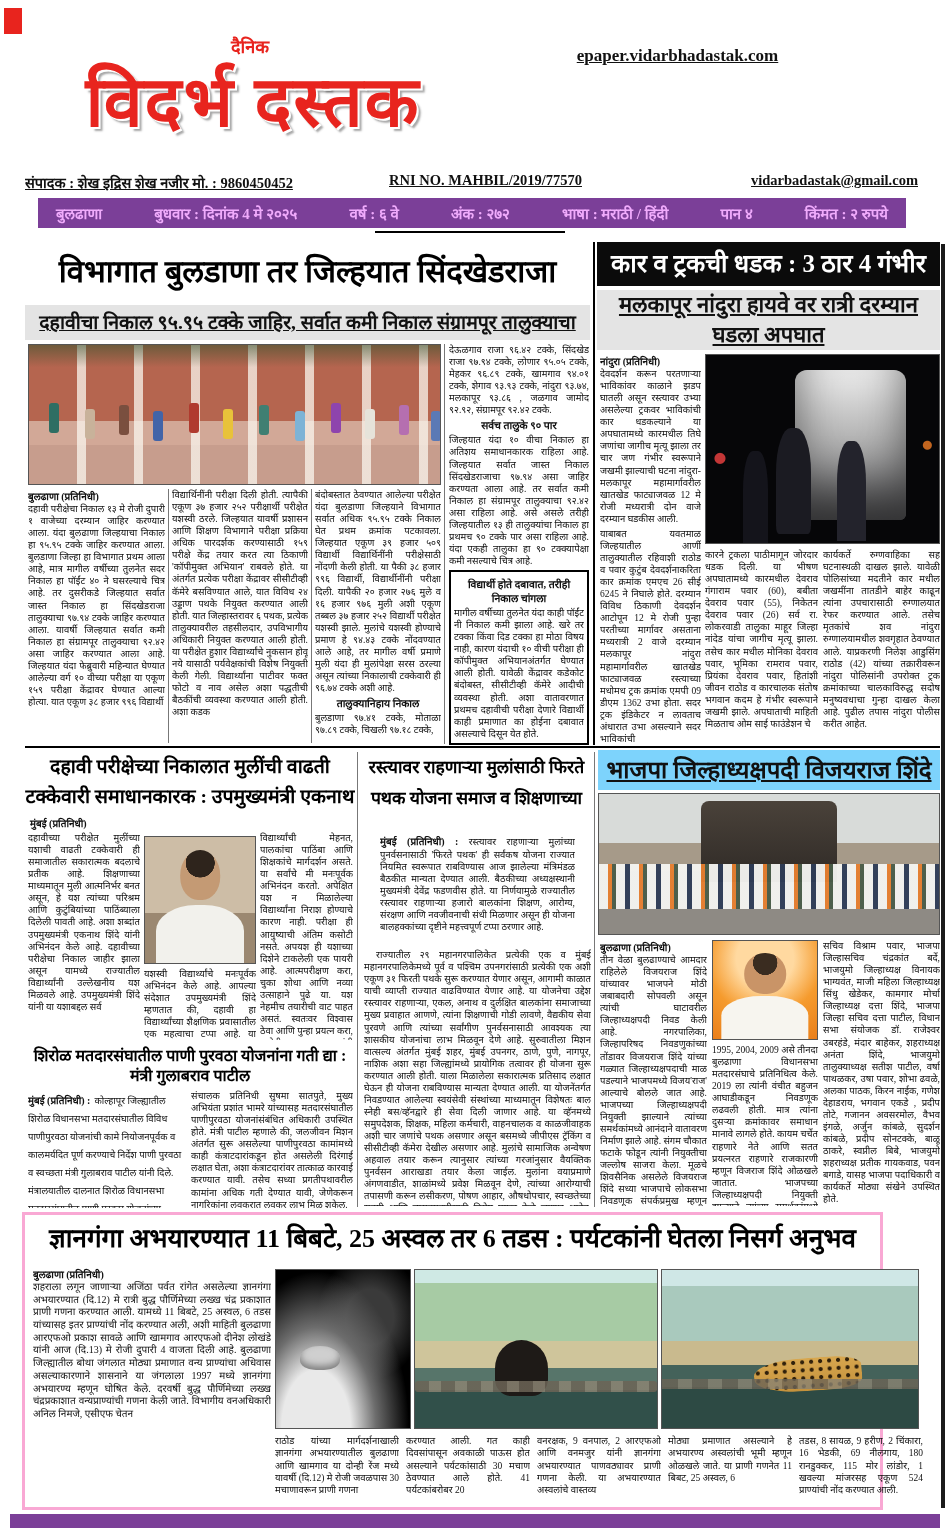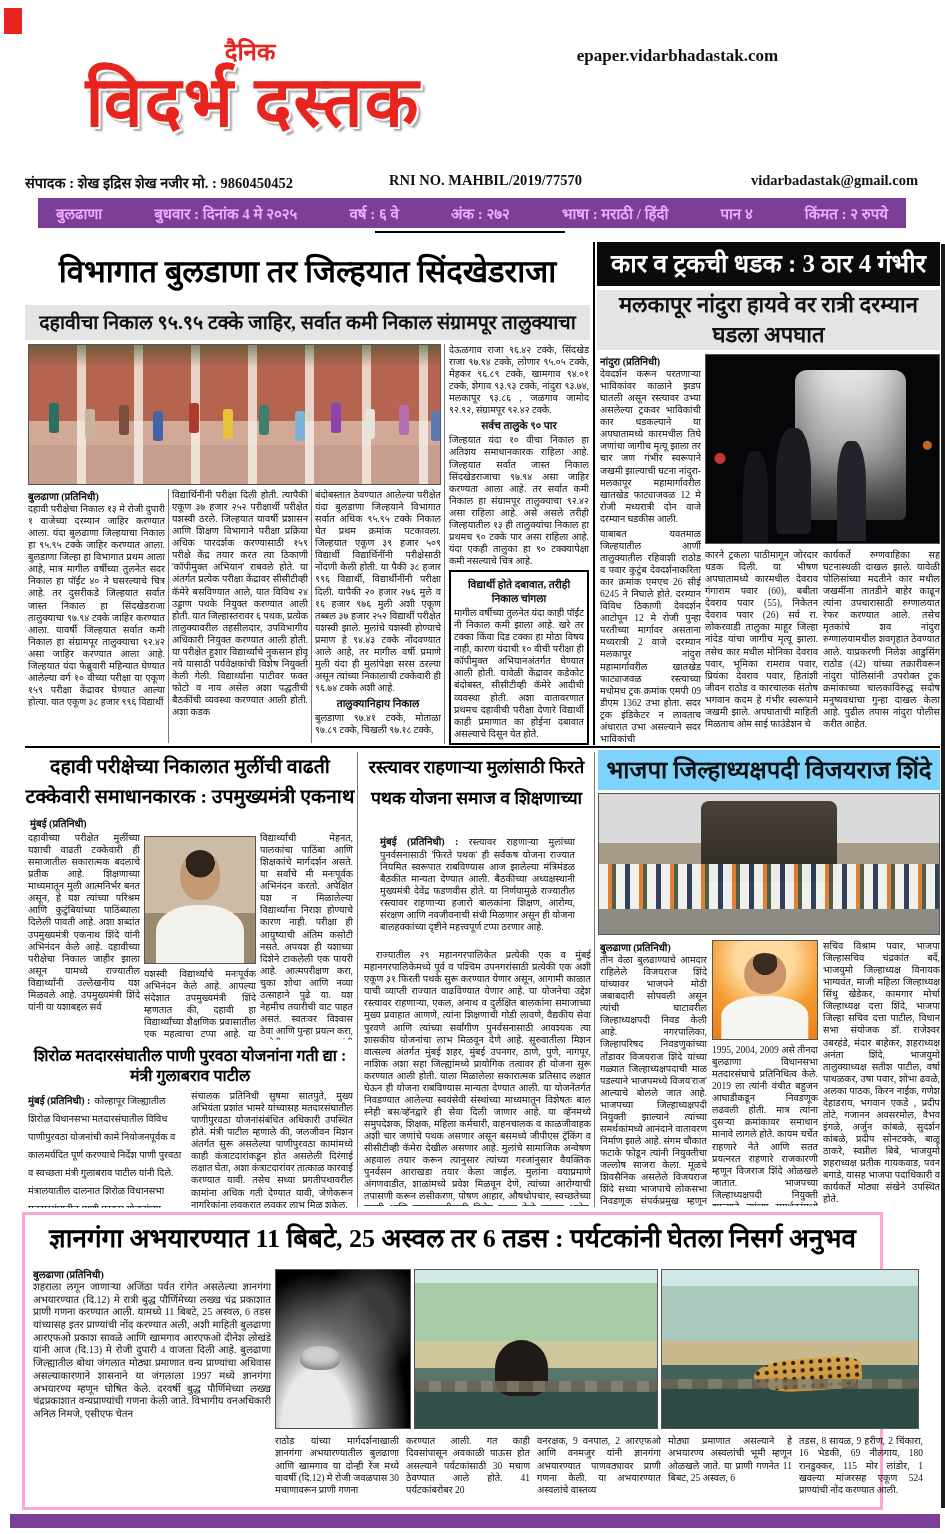--- a/index.html
+++ b/index.html
@@ -1,31 +1,31 @@
 <!DOCTYPE html>
 <html lang="mr"><head>
 <meta charset="utf-8">
 <style>
   html,body{margin:0;padding:0;background:#fff;}
   #page{position:relative;width:945px;height:1534px;background:#fff;overflow:hidden;
         font-family:"Liberation Serif","DejaVu Serif",serif;color:#111;}
   .abs{position:absolute;}
   .center{text-align:center;}
   .right{text-align:right;}
-  .bold{font-weight:bold;}
+  .bold{font-weight:bold;text-decoration:underline;}
   .body-txt{font-size:9.5px;line-height:1.27;text-align:justify;overflow:hidden;}
   .dateline{font-weight:bold;font-size:10px;}
   .subhead-center{font-weight:bold;text-align:center;font-size:10.5px;margin:2px 0;}
   .hline{background:#000;}
   .vline{background:#777;}
   .gray-band{background:#e4e4e4;}
   
   .brand-title{color:#e8241e;font-weight:bold;font-size:70px;line-height:1.35;
      text-shadow:2px 2px 0 #fff,4px 4px 2px rgba(60,60,60,.45);letter-spacing:2px;}
-  .brand-daily{color:#e8241e;font-weight:bold;font-size:24px;text-shadow:1px 1px 0 #fff;}
+  .brand-daily{color:#e8241e;font-weight:bold;font-size:18px;text-shadow:1px 1px 0 #fff;}
   .flagbar{background:#7b3f98;color:#f0abfc;font-weight:bold;font-size:15px;
      display:flex;align-items:center;justify-content:space-between;padding:0 18px;box-sizing:border-box;}
   
   .h-main{font-weight:bold;color:#000;}
   .banner-black{background:#0b0b0b;color:#fff;font-weight:bold;}
   .side-box{border:2px solid #000;padding:3px;margin-top:3px;}
   
   .photo{position:absolute;overflow:hidden;border:1px solid #555;box-sizing:border-box;}
   .students{background:
      linear-gradient(180deg,rgba(52,82,44,.55),rgba(52,82,44,0) 16%),

